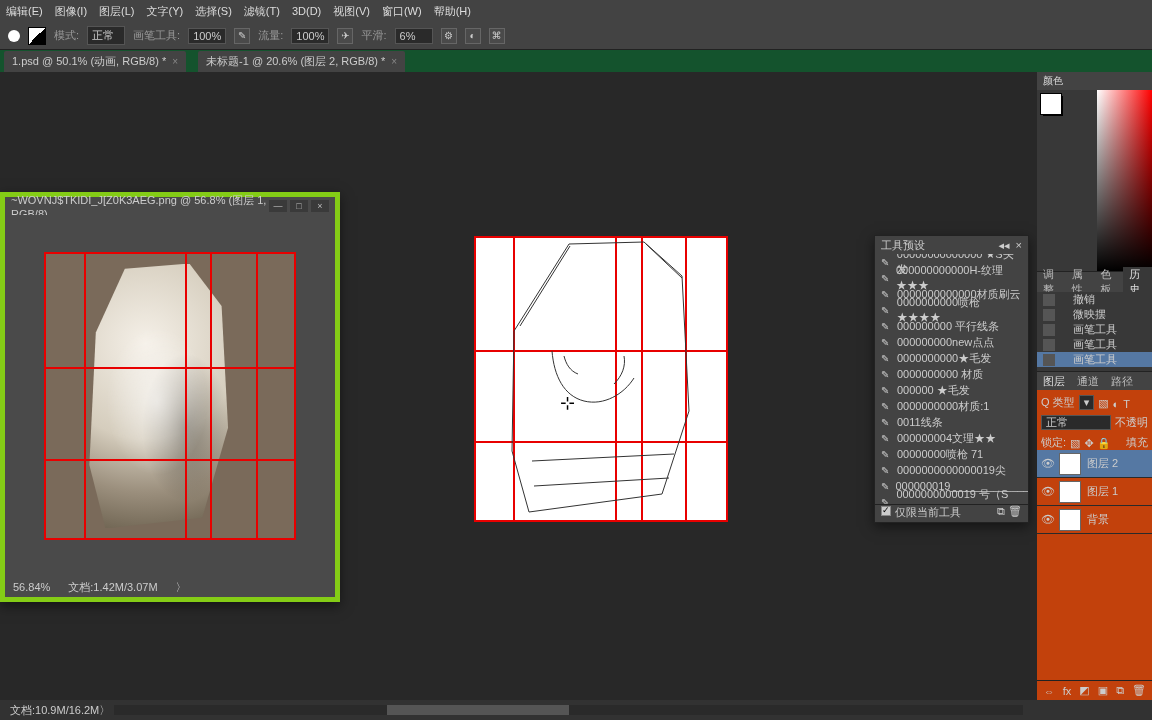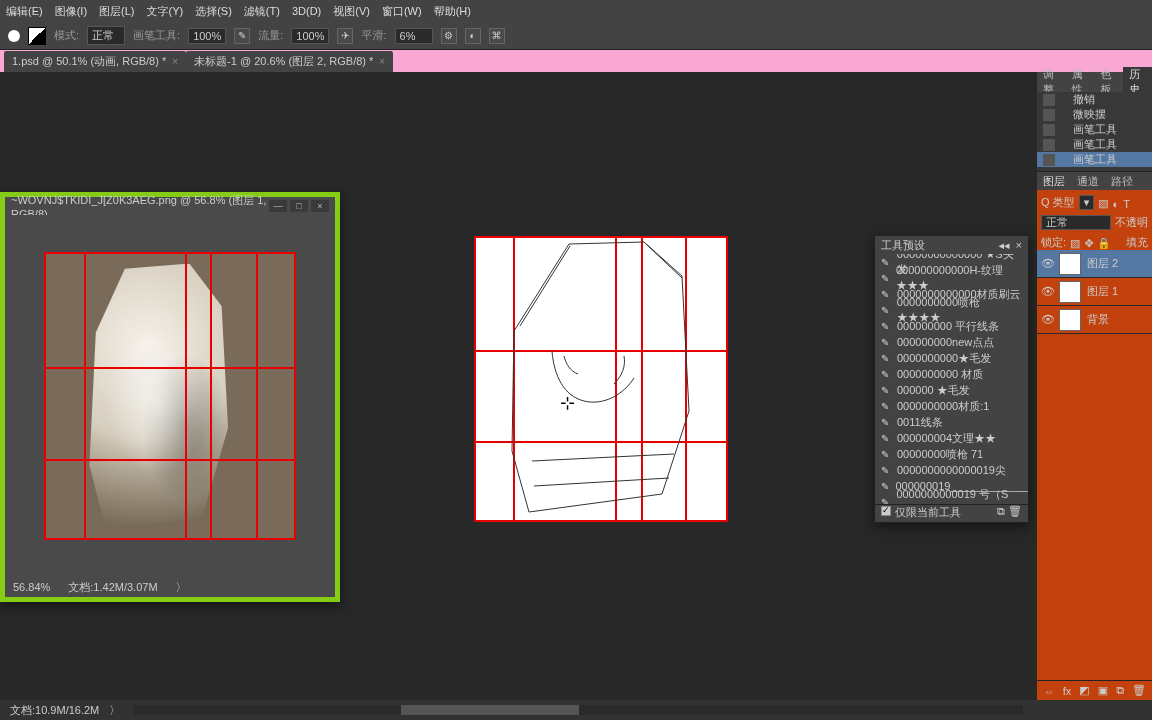--- a/index.html
+++ b/index.html
@@ -5,26 +5,26 @@
 *{margin:0;padding:0;box-sizing:border-box;font-family:"Microsoft YaHei",Arial,sans-serif;font-size:11px;color:#ccc;user-select:none}
 body{background:#323232;width:1152px;height:720px;overflow:hidden;position:relative}
 .menubar{height:22px;background:#434343;display:flex;align-items:center;padding:0 6px;gap:12px}
 .menubar span{color:#ddd;cursor:pointer}
 .optbar{height:28px;background:#434343;display:flex;align-items:center;padding:0 8px;gap:8px;border-bottom:1px solid #222}
 .optbar .dot{width:12px;height:12px;border-radius:50%;background:#fff}
 .optbar .swatch{width:18px;height:18px;background:linear-gradient(135deg,#fff 50%,#000 50%);border:1px solid #000}
 .optbar .label{color:#999}
 .optbar .val{background:#2a2a2a;padding:1px 4px;border:1px solid #555;min-width:38px;display:inline-block}
 .optbar .ico{width:16px;height:16px;background:#4a4a4a;border:1px solid #666;display:flex;align-items:center;justify-content:center;font-size:10px}
-.tabbar{height:22px;background:#f9a8d4;display:flex;align-items:flex-end;padding-left:4px;gap:0}
+.tabbar{height:22px;background:#14532d;display:flex;align-items:flex-end;padding-left:4px;gap:12px}
 .tab{background:#434343;padding:3px 8px;border-radius:2px 2px 0 0;display:flex;align-items:center;gap:6px;font-size:10px;color:#aaa}
 .tab .x{color:#888;font-size:10px}
 .workspace{position:absolute;top:72px;left:0;right:115px;bottom:20px;background:#282828;overflow:hidden}
 .right-strip{position:absolute;top:72px;right:0;width:115px;bottom:20px;background:#383838;display:flex;flex-direction:column}
-.statusbar{position:absolute;bottom:0;left:0;right:115px;height:20px;background:#323232;display:flex;align-items:center;padding:0 10px;gap:10px;font-size:10px;color:#aaa}
+.statusbar{position:absolute;bottom:0;left:0;right:115px;height:20px;background:#323232;display:flex;align-items:center;padding:0 10px;font-size:10px;color:#aaa}
 .statusbar .track{flex:1;height:10px;background:#2a2a2a;margin:0 4px;position:relative}
 .statusbar .thumb{position:absolute;left:30%;width:20%;height:100%;background:#555}
 
 .refwin{position:absolute;left:0;top:120px;width:340px;height:410px;background:#4a4a4a;border:5px solid #84cc16;box-shadow:0 4px 12px rgba(0,0,0,.5)}
 .refwin .titlebar{height:18px;background:#4a4a4a;display:flex;align-items:center;justify-content:space-between;padding:0 6px;font-size:10px;color:#aaa}
 .refwin .winbtns{display:flex;gap:3px}
 .refwin .winbtns span{width:18px;height:12px;background:#3a3a3a;display:flex;align-items:center;justify-content:center;font-size:9px;color:#bbb}
 .refwin .refbody{position:absolute;top:18px;left:0;right:0;bottom:20px;background:#4a4a4a;display:flex;align-items:center;justify-content:center;padding:22px 32px}
 .refwin .refimg{width:252px;height:288px;background:#7a6a5a;position:relative}
 .refwin .refstatus{position:absolute;bottom:0;left:0;right:0;height:20px;background:#4a4a4a;display:flex;align-items:center;padding:0 8px;gap:18px;font-size:10px;color:#bbb}
@@ -251,20 +251,27 @@
         <span>0000000000019 号（S篇）</span>
       </div>
   </div>
   <div class="ft">
     <span><span class="chk"></span><span>仅限当前工具</span></span>
     <span><span>⧉</span> <span>🗑</span></span>
   </div>
 </div>
 
 <div class="right-strip">
+  <div class="rs-color">
+    <div class="ttl">颜色</div>
+    <div style="display:flex;flex:1">
+      <div class="sw"></div>
+      <div class="picker"></div>
+    </div>
+  </div>
   <div class="rs-tabs">
     <span>调整</span>
     <span>属性</span>
     <span>色板</span>
     <span class="active">历史</span>
   </div>
   <div class="rs-hist">
     <div class="row">
         <span class="ico"></span>
         <span>撤销</span>

